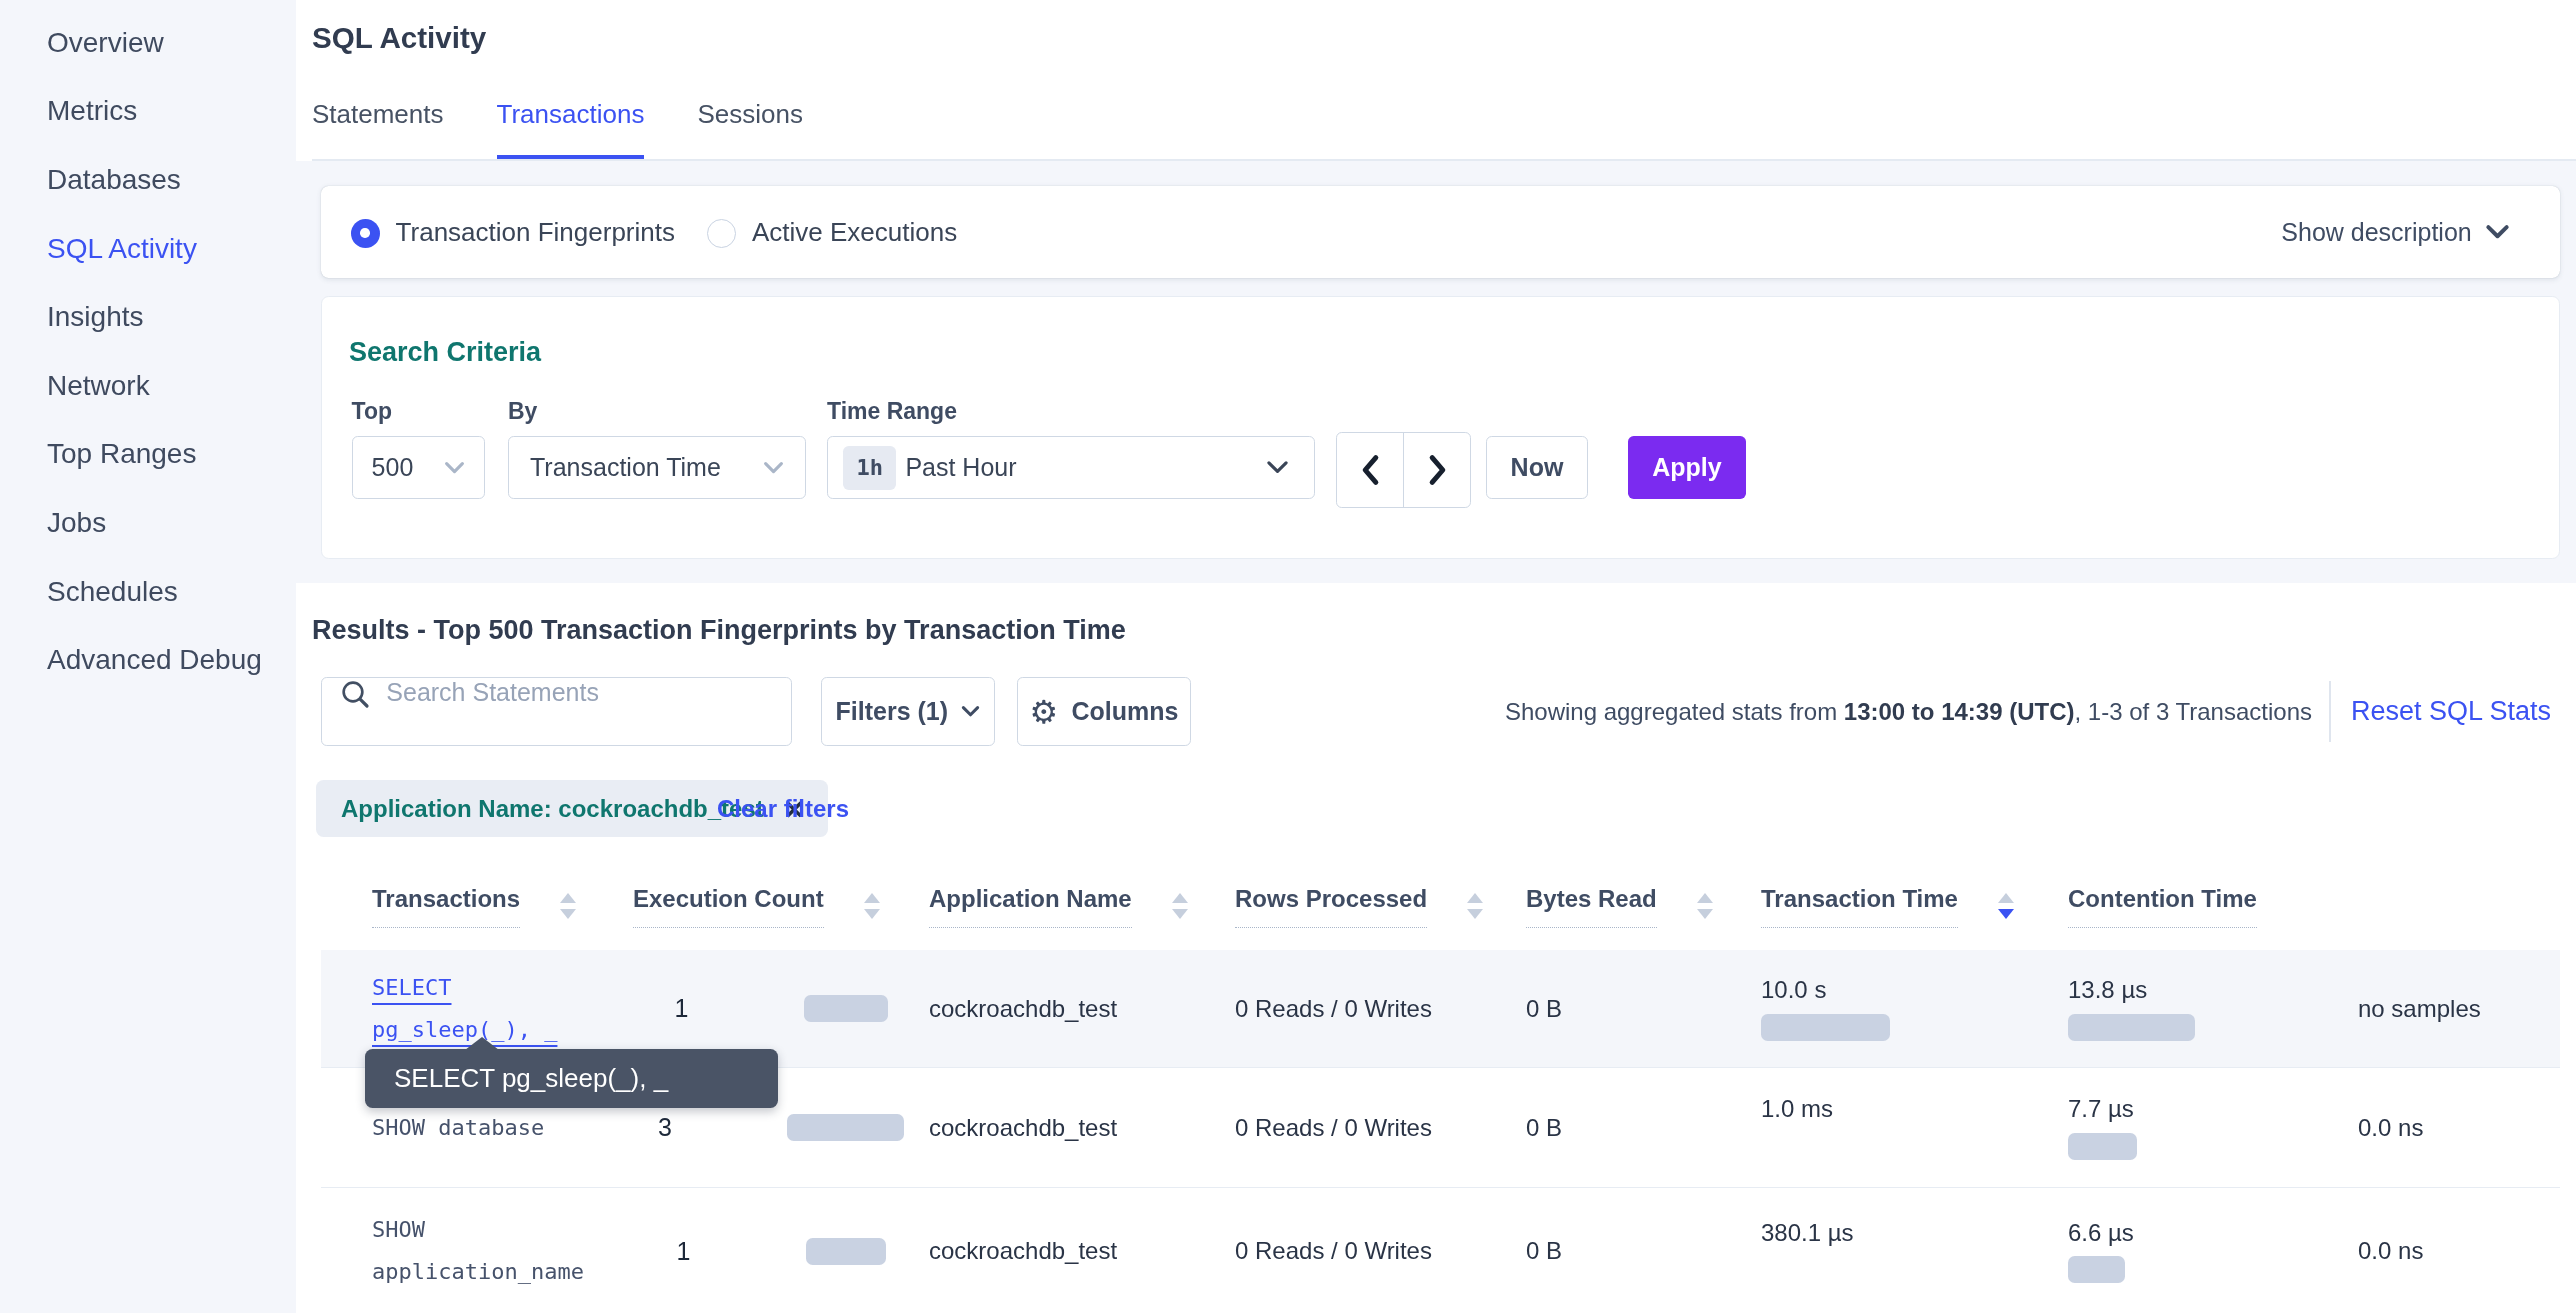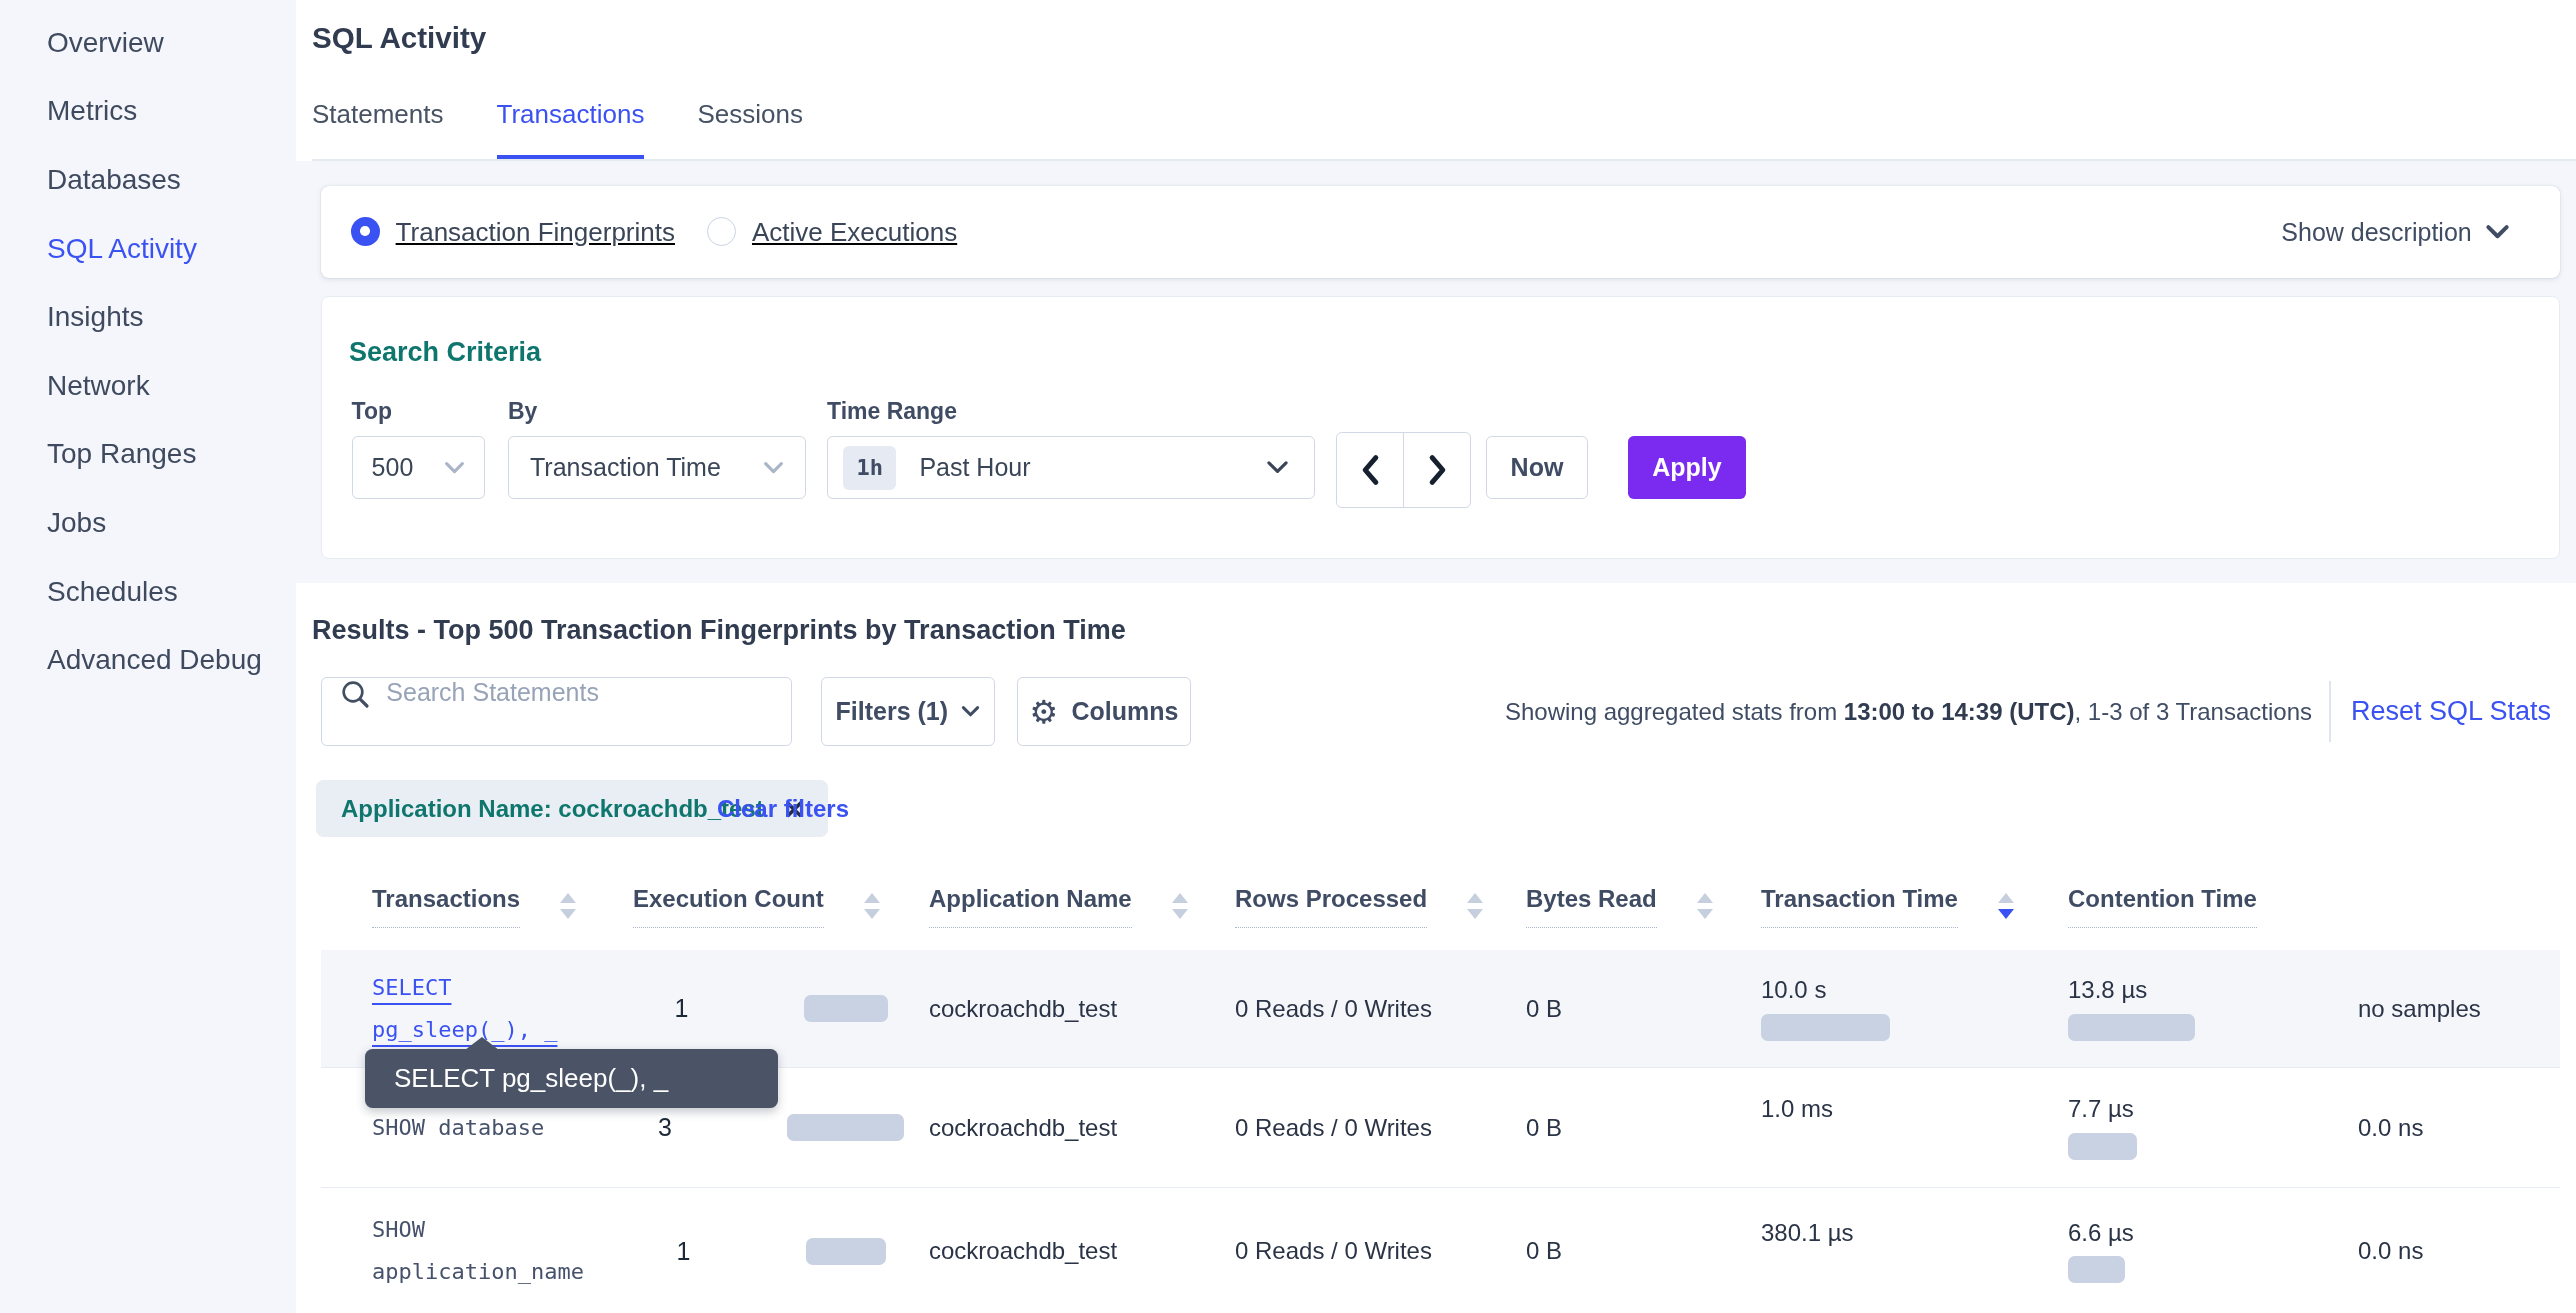--- a/index.html
+++ b/index.html
@@ -25,41 +25,41 @@
 
   
   .band { position:absolute; left:296px; top:161px; width:2280px; height:422px;
     background:var(--page-bg,#f4f6fb); }
 
   
   .radio-card { position:absolute; left:321px; top:186px; width:2239px; height:92px;
     background:#fff; border-radius:7.6px; display:flex; align-items:center;
     padding:0 50px 0 29.6px;
     box-shadow:0 0 1px rgba(67,90,111,.35), 0 1.9px 4.8px rgba(67,90,111,.12); }
-  .radio-group { display:flex; align-items:flex-start; cursor:pointer;text-decoration:underline; }
+  .radio-group { display:flex; align-items:flex-end; cursor:pointer; }
   .radio { width:29px; height:29px; border-radius:50%; position:relative; flex:none; }
   .radio.checked { background:var(--accent-blue,#3b52f2); }
   .radio.checked::after { content:""; position:absolute; left:9.5px; top:9.5px; width:9.5px;
     height:9.5px; border-radius:50%; background:#fff; }
   .radio.unchecked { background:#fff; border:1.9px solid #c9d3e2; }
   .radio-label { font-size:26px; color:#3a4557; margin-left:16px; }
   .show-desc { margin-left:auto; display:flex; align-items:center; gap:13.3px; font-size:25px;
     color:#3f4c63; cursor:pointer; }
 
   
   .search-card { position:absolute; left:321px; top:296px; width:2239px; height:263px;
     background:#fff; border:1.9px solid #e7ecf3; border-radius:7.6px; }
   .sc-title { position:absolute; left:27px; top:40px; font-size:27px; font-weight:700; color:#0f766e; }
   .sc-label { position:absolute; font-size:23px; font-weight:700; color:#3f4c63; top:101px; }
   .ctrl { position:absolute; top:139px; height:63px; background:#fff;
     border:1.9px solid #cfd8e4; border-radius:5.7px; display:flex; align-items:center;
     font-size:25px; color:#3a4557; cursor:pointer; }
   .sel-caret { margin-left:auto; color:#aab6c8; }
   .tr-badge { background:#e6eaf2; border-radius:5.7px; font-family:"DejaVu Sans Mono",monospace;
-    font-size:22px; font-weight:700; color:#3f4c63; padding:9.5px 13.3px; margin-right:23px; }
+    font-size:22px; font-weight:700; color:#3f4c63; padding:9.5px 13.3px; margin-right:9px; }
   .arrow-group { position:absolute; left:1014px; top:135px; width:135px; height:76px;
     border:1.9px solid #cfd8e4; border-radius:5.7px; background:#fff; display:flex; }
   .arrow-btn { flex:1; display:flex; align-items:center; justify-content:center; cursor:pointer;
     color:#17202e; }
   .arrow-btn:first-child { border-right:1.9px solid #cfd8e4; }
   .btn { position:absolute; top:139px; height:63px; border-radius:5.7px; display:flex;
     align-items:center; justify-content:center; font-size:25px; cursor:pointer; }
   .btn-now { left:1164px; width:102px; background:#fff; border:1.9px solid #cfd8e4;
     color:#3f4c63; font-weight:600; }
   .btn-apply { left:1306px; width:118px; background:var(--apply-purple,#7b2bf0);

